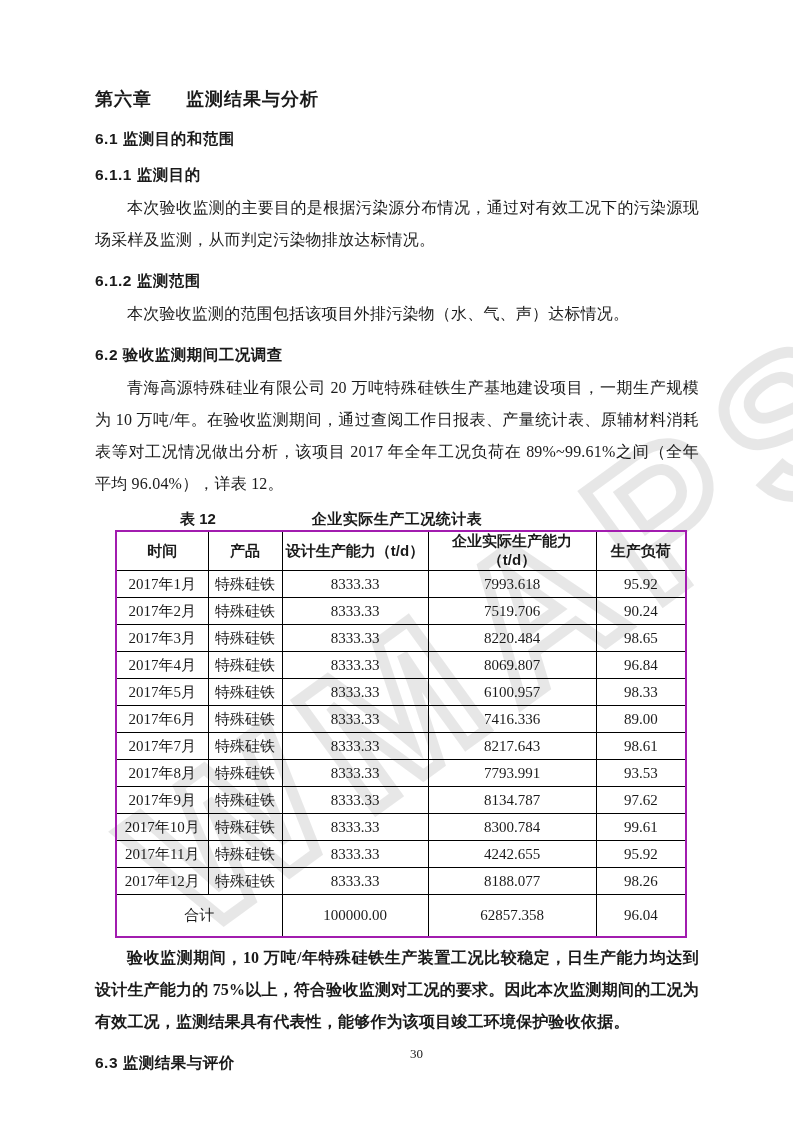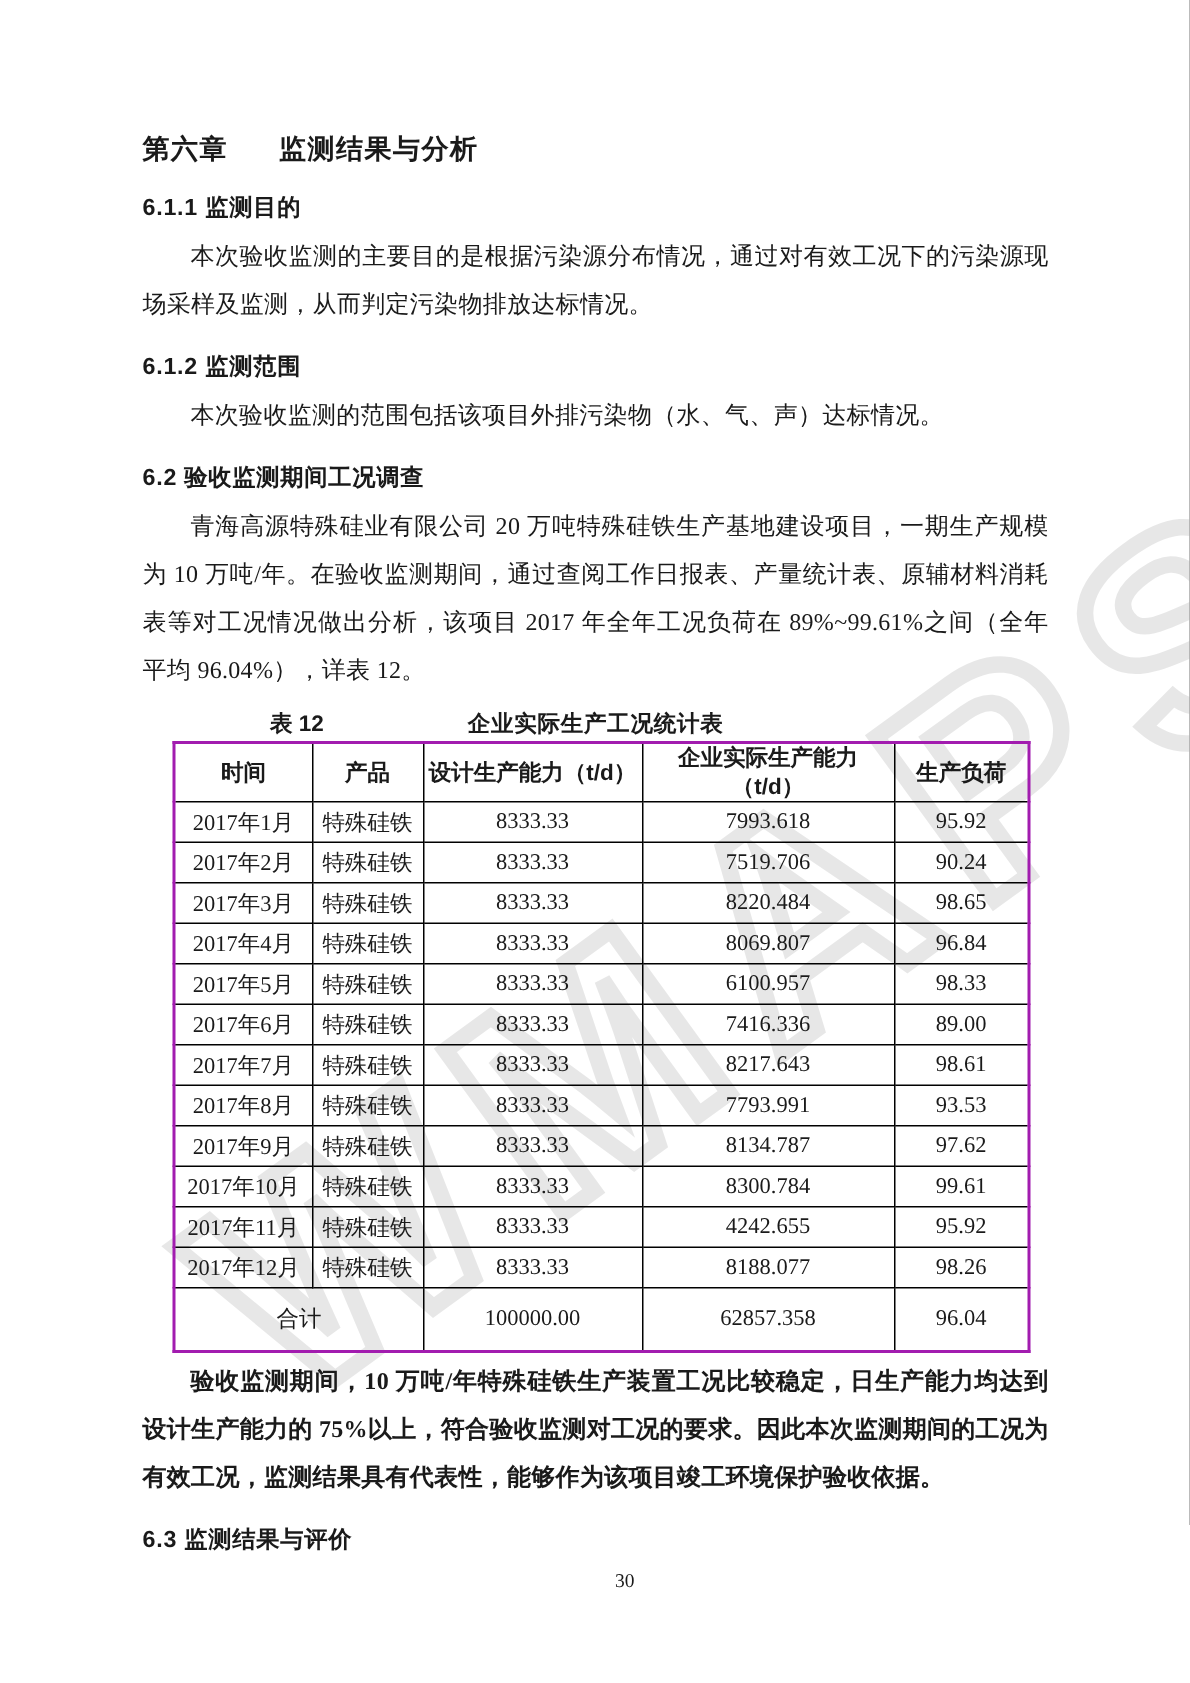--- a/index.html
+++ b/index.html
@@ -131,20 +131,21 @@
 <div class="page">
 
   <div class="watermark">WMAPS</div>
 
   <div class="content">
 
     <div class="chapter-title">
       <span class="chap-num">第六章</span><span>监测结果与分析</span>
     </div>
 
+    <div class="sec-heading">6.1 监测目的和范围</div>
 
     <div class="sec-heading">6.1.1 监测目的</div>
 
     <p class="body-para">本次验收监测的主要目的是根据污染源分布情况，通过对有效工况下的污染源现场采样及监测，从而判定污染物排放达标情况。</p>
 
     <div class="sec-heading">6.1.2 监测范围</div>
 
     <p class="body-para">本次验收监测的范围包括该项目外排污染物（水、气、声）达标情况。</p>
 
     <div class="sec-heading">6.2 验收监测期间工况调查</div>

